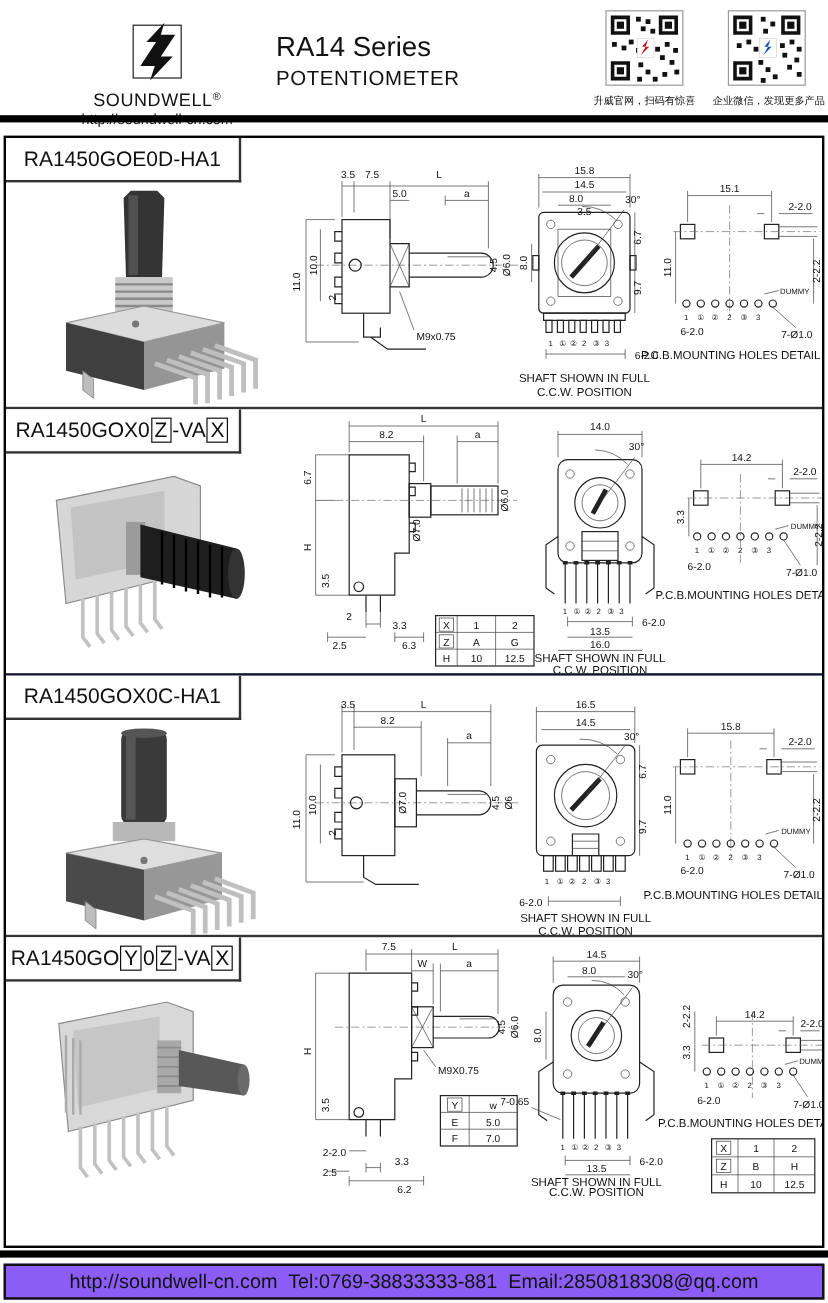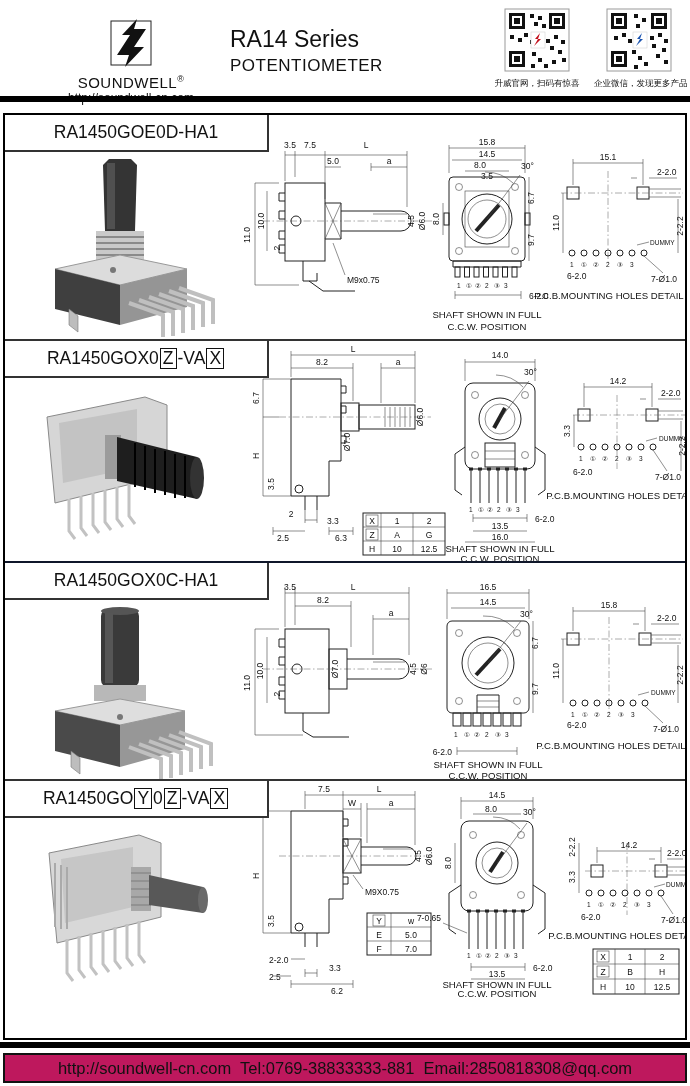--- a/index.html
+++ b/index.html
@@ -22,27 +22,27 @@
   .sheet{position:absolute;top:113px;left:3px;width:684px;height:927px;border:2px solid #000;background:#fff}
   .sheet-header{position:relative;height:40px;border-bottom:2px solid #333;font-size:14.5px}
   .sh-model{position:absolute;left:62px;top:11px}
   .sh-dims{position:absolute;left:385px;top:11px}
   .sh-unit{position:absolute;left:604px;top:11px}
   .row{position:relative;overflow:hidden}
   .row-1{height:226px;border-bottom:2px solid #333}
   .row-2{height:222px;border-bottom:2px solid #0f172a}
   .row-3{height:218px;border-bottom:2px solid #333}
   .row-4{height:217px}
-  .model-box{position:absolute;left:0;top:0;width:264px;height:37px;border-right:2px solid #333;border-bottom:2px solid #333;display:flex;align-items:center;justify-content:center;font-size:17.5px;background:#fff;z-index:2}
+  .model-box{position:absolute;left:0;top:0;width:196px;height:37px;border-right:2px solid #333;border-bottom:2px solid #333;display:flex;align-items:center;justify-content:center;font-size:17.5px;background:#fff;z-index:2}
   .boxed{display:inline-block;border:1.5px solid #111;padding:0 2px;margin:0 1px;line-height:1.1}
   .product{position:absolute;left:12px;top:42px;z-index:1}
   .drawing{position:absolute;left:228px;top:0;z-index:1}
   
   .bottom-bar{position:absolute;top:1042px;left:0;width:690px;height:6px;background:#000}
-  .footer-box{position:absolute;top:1053px;left:3px;width:684px;height:30px;border:2px solid #111;background:#be185d;display:flex;align-items:center;justify-content:center;font-size:16.5px;white-space:pre}
+  .footer-box{position:absolute;top:1053px;left:3px;width:684px;height:30px;border:2px solid #111;background:#8b5cf6;display:flex;align-items:center;justify-content:center;font-size:16.5px;white-space:pre}
   
   .watermark{position:absolute;left:-40px;top:560px;width:800px;text-align:center;font-size:92px;letter-spacing:14px;color:rgba(0,0,0,0.04);transform:rotate(-52deg);transform-origin:50% 50%;pointer-events:none;z-index:0}
   .wm-circle{position:absolute;border:22px solid rgba(0,0,0,0.035);border-radius:50%;pointer-events:none;z-index:0}
   .wm-c1{width:300px;height:300px;left:120px;top:430px}
   .wm-c2{width:260px;height:260px;left:330px;top:700px}
   
   svg text{font-family:"Liberation Sans",sans-serif;fill:#111}
   .ln{stroke:#222;stroke-width:1;fill:none}
   .fw{stroke:#222;stroke-width:1;fill:#fff}
   .tn{stroke:#444;stroke-width:.6;fill:none}

